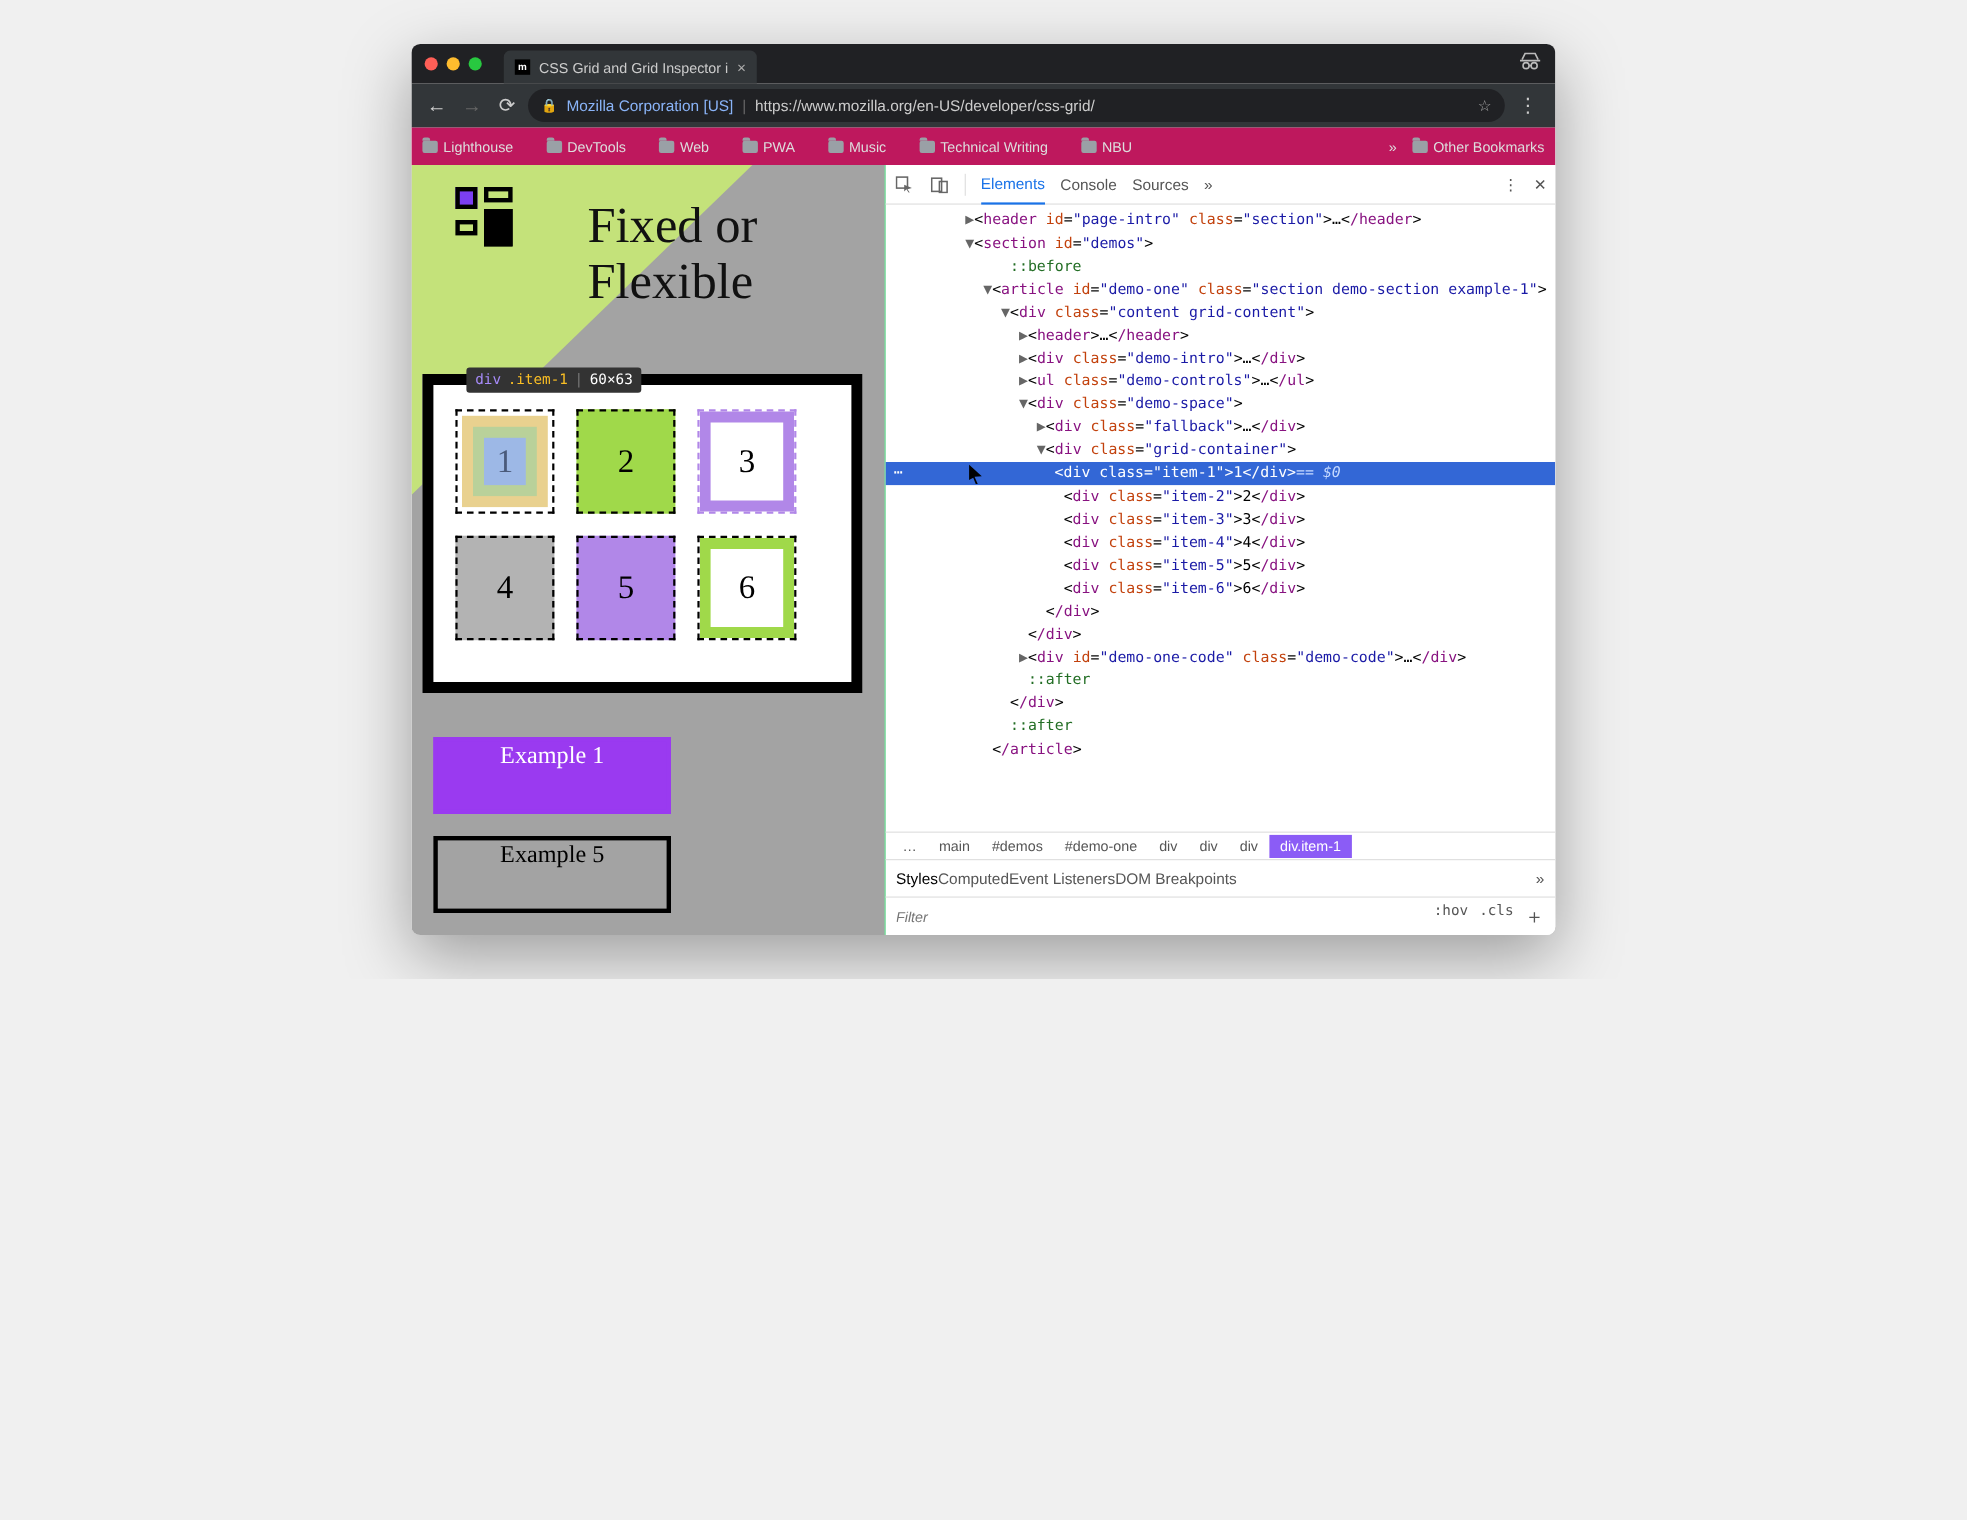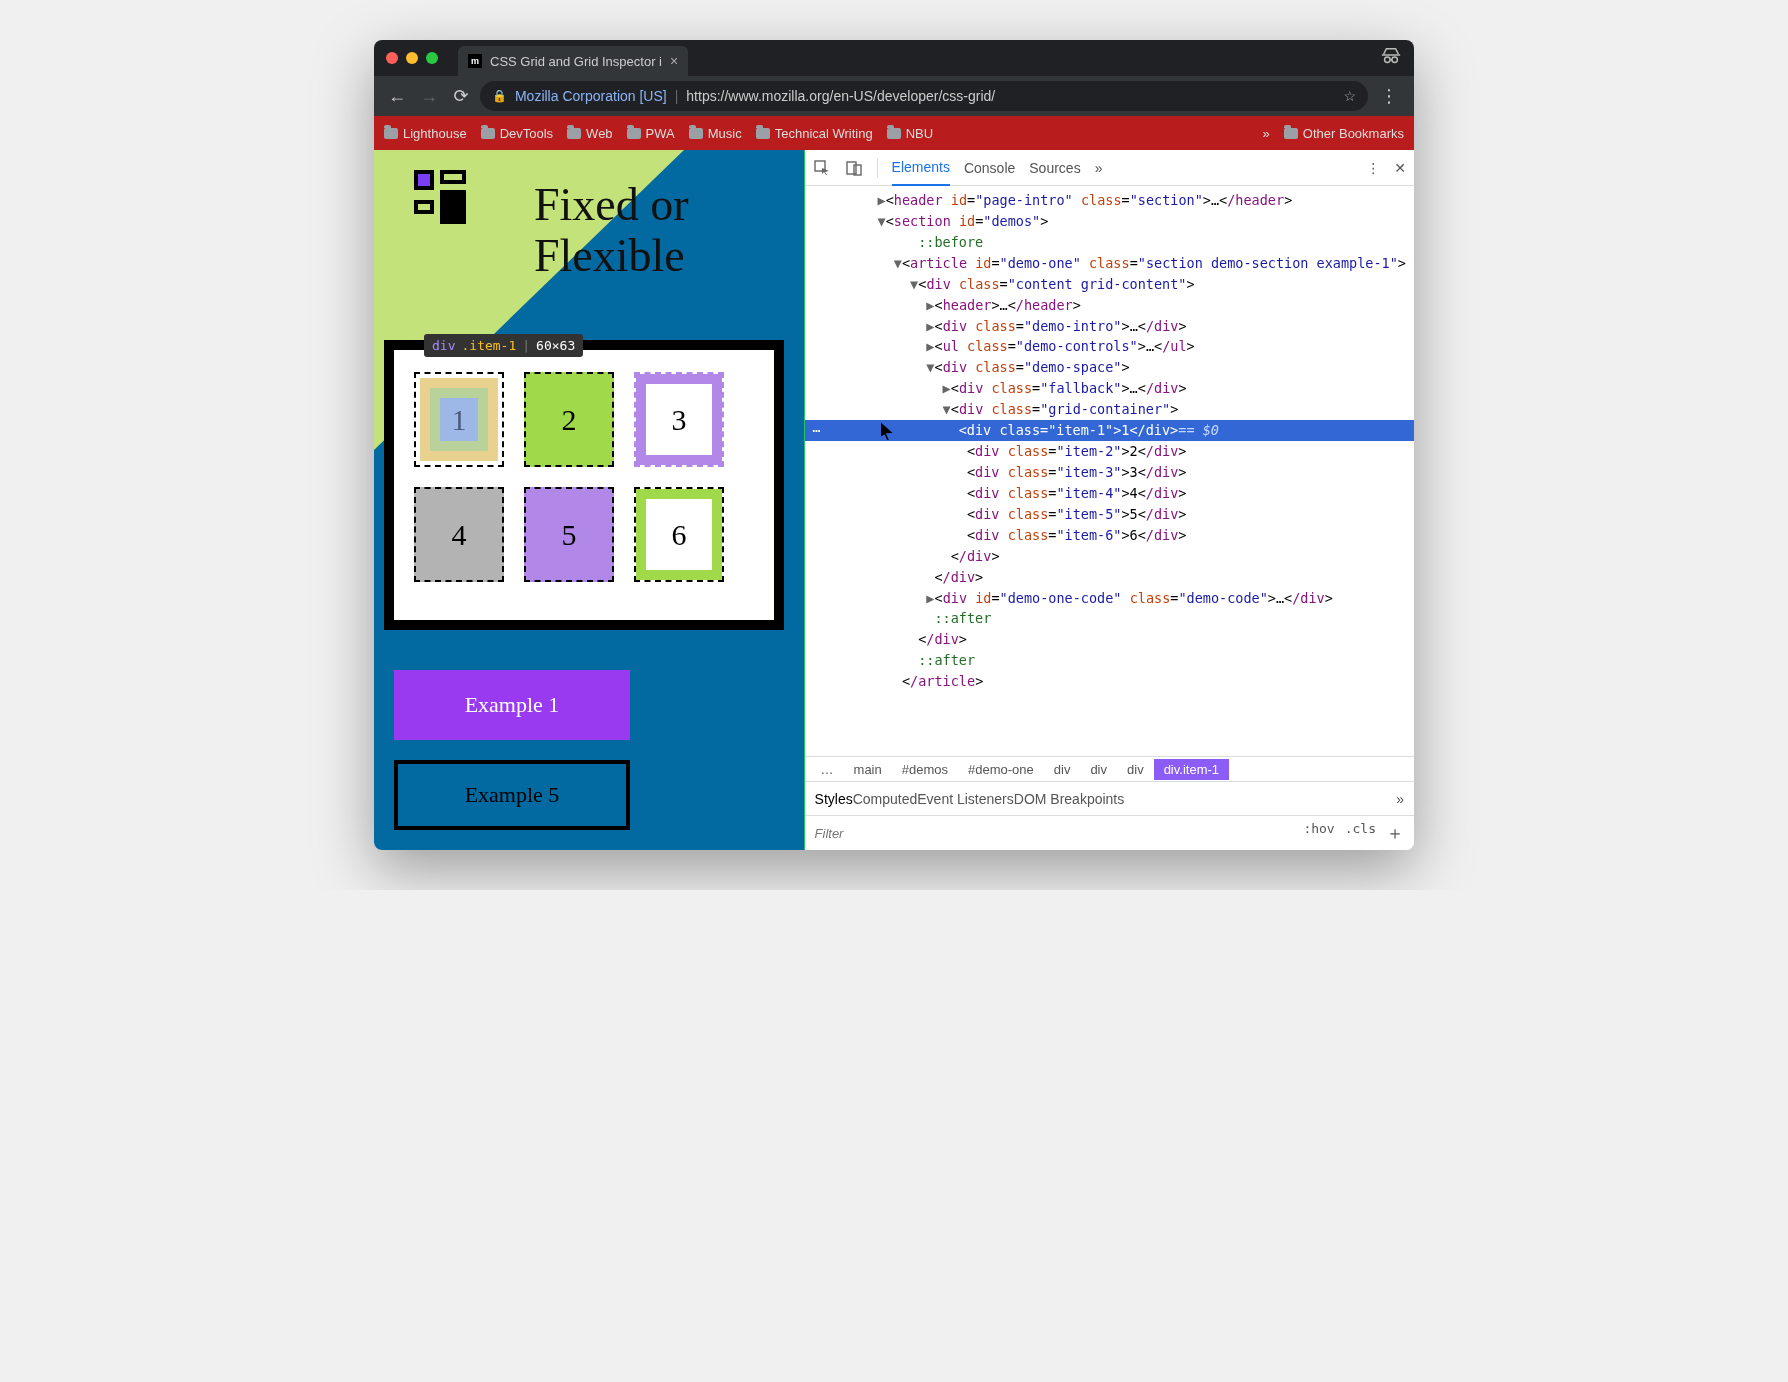--- a/index.html
+++ b/index.html
@@ -46,29 +46,29 @@
   .addrbar {
     flex:1; background:#202124; border-radius:18px; height:30px; display:flex; align-items:center; padding:0 12px; font-size:14px; color:#ccc; gap:8px;
   }
   .addrbar .lock{font-size:12px;}
   .addrbar .org{color:#8ab4f8;}
   .addrbar .sep{color:#666;}
   .addrbar .star{margin-left:auto;color:#aaa;}
   .toolbar .menubtn{font-size:18px;padding:0 6px;}
   
   .bookmarks {
-    background:#b91c1c; height:34px; display:flex; align-items:center; padding:0 10px; gap:14px; color:#ddd; font-size:13px;text-align:right;
+    background:#be185d; height:34px; display:flex; align-items:center; padding:0 10px; gap:30px; color:#ddd; font-size:13px;text-align:right;
   }
   .bookmarks .bm{display:flex;align-items:center;gap:5px;cursor:pointer;}
   .bookmarks .folder{width:14px;height:11px;background:#9aa0a6;border-radius:2px;position:relative;}
   .bookmarks .folder::before{content:"";position:absolute;top:-3px;left:0;width:7px;height:3px;background:#9aa0a6;border-radius:2px 2px 0 0;}
   .bookmarks .more{margin-left:auto;display:flex;align-items:center;gap:14px;}
   
   .split { display:flex; height:700px; }
-  .leftpane { width:520px; background:#0369a1; position:relative; overflow:hidden;}
+  .leftpane { width:520px; background:#a3a3a3; position:relative; overflow:hidden;}
   .rightpane { flex:1; background:#fff; border-left:1px solid #22c55e; display:flex; flex-direction:column;}
   
   .triangle {
     position:absolute; top:0; left:0; width:0;height:0;
     border-top:300px solid #c4e27a;
     border-right:310px solid transparent;
   }
   .logo {
     position:absolute; top:20px; left:40px; width:60px;height:60px;
   }
@@ -103,21 +103,21 @@
   .cell.hl .l3{position:absolute;inset:20px;background:#9db8e6;}
   .cell.hl .num{position:relative;z-index:2;color:#4a5a7a;}
   .c2{background:#a0d94a;} .c3{border-color:#b187e8;background:#fff;}
   .c3::before{content:"";}
   .cell.c3{box-shadow:inset 0 0 0 10px #b187e8;}
   .c4{background:#b3b3b3;} .c5{background:#b187e8;} .c6{box-shadow:inset 0 0 0 10px #a0d94a;background:#fff;}
   .examples {
     position:absolute; top:520px; left:20px; right:20px; display:flex; flex-wrap:wrap; gap:20px;
   }
   .exbtn {
-    width:236px; height:70px; border:4px solid #000; display:flex; align-items:center; justify-content:center;
+    width:216px; height:70px; border:4px solid #000; display:flex; align-items:flex-start; justify-content:center;
     font-size:22px; font-family:Georgia,serif; cursor:pointer;
   }
   .exbtn.active{background:#9a3af0;color:#fff;border-color:#9a3af0;}
   
   .dt-top {
     height:36px; border-bottom:1px solid #ddd; display:flex; align-items:center; padding:0 8px; gap:14px; font-size:14px; color:#555;
   }
   .dt-top .ic{width:18px;height:18px;display:flex;align-items:center;justify-content:center;color:#666;}
   .dt-top .vline{width:1px;height:20px;background:#ddd;}
   .dt-top .tabn{cursor:pointer;}

